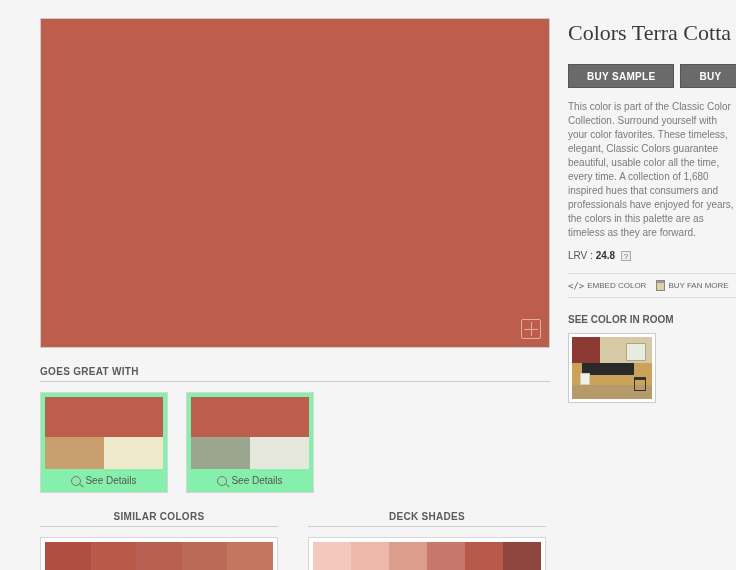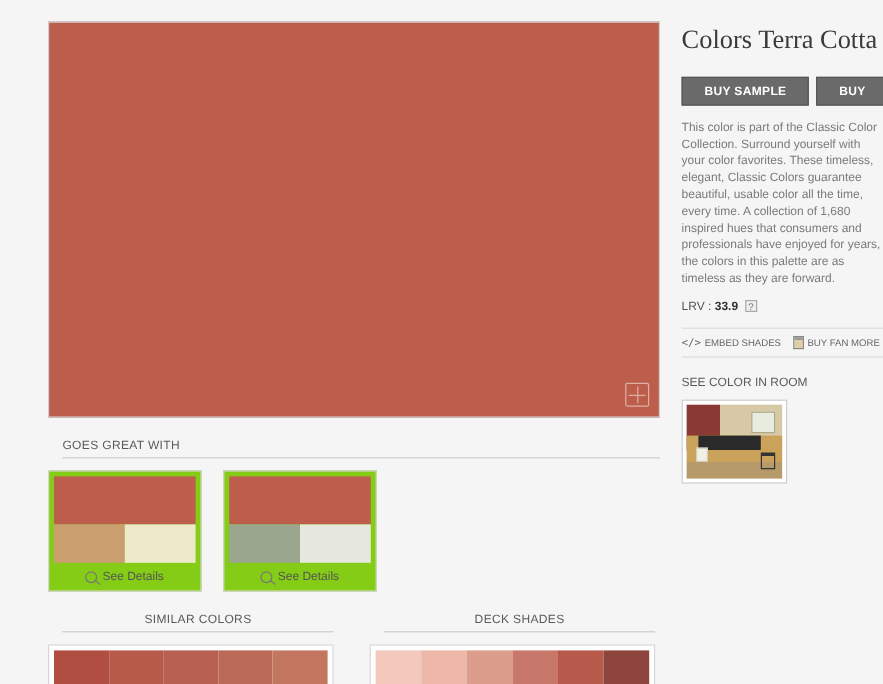--- a/index.html
+++ b/index.html
@@ -38,35 +38,34 @@
   .swatch-logo::before, .swatch-logo::after {
     content: "";
     position: absolute;
     background: #fff;
   }
   .swatch-logo::before { left:50%; top:2px; bottom:2px; width:1px; }
   .swatch-logo::after  { top:50%; left:2px; right:2px; height:1px; }
 
   .section-head {
     font-size: 10px;
-    font-weight: normal;
+    font-weight: bold;
     letter-spacing: 0.3px;
     color: #5a5a5a;
     border-bottom: 1px solid #ccc;
     padding: 4px 0;
     margin-top: 14px;
-    margin-left: 12px;
   }
 
   
   .ggw-row { display: flex; gap: 18px; margin-top: 10px; }
   .ggw-card {
     width: 128px;
     border: 1px solid #d6d6d6;
-    background: #84cc16;
+    background: #86efac;
     padding: 4px;
   }
   .ggw-top {
     height: 40px;
     background: #bd5e4c;
   }
   .ggw-bottom { display: flex; height: 32px; }
   .ggw-bottom > div { flex: 1; }
   .see-details {
     display: flex;
@@ -185,21 +184,21 @@
     color: #666;
   }
   .fandeck-icn {
     width: 9px; height: 11px;
     background: linear-gradient(#999 0 2px, #e0cfa4 2px 100%);
     border: 1px solid #888;
     display: inline-block;
   }
   .scir-head {
     font-size: 10px;
-    font-weight: normal;
+    font-weight: bold;
     color: #5a5a5a;
     margin-top: 16px;
   }
   .room-thumb {
     margin-top: 8px;
     width: 88px;
     height: 70px;
     border: 1px solid #ccc;
     background: #fff;
     padding: 3px;
@@ -291,28 +290,28 @@
 
     <div class="btn-row">
       <div class="btn">BUY SAMPLE</div>
       <div class="btn">BUY</div>
     </div>
 
     <div class="desc">This color is part of the Classic Color Collection. Surround yourself with your color favorites. These timeless, elegant, Classic Colors guarantee beautiful, usable color all the time, every time. A collection of 1,680 inspired hues that consumers and professionals have enjoyed for years, the colors in this palette are as timeless as they are forward.</div>
 
     <div class="lrv">
       <span>LRV :</span>
-      <b>33.9</b>
+      <b>24.8</b>
       <span class="help">?</span>
     </div>
 
     <div class="tool-row">
       <span class="titem">
         <span class="embed-icn">&lt;/&gt;</span>
-        <span>EMBED SHADES</span>
+        <span>EMBED COLOR</span>
       </span>
       <span class="titem">
         <span class="fandeck-icn"></span>
         <span>BUY FAN MORE</span>
       </span>
 
     </div>
 
     <div class="scir-head">SEE COLOR IN ROOM</div>
     <div class="room-thumb">

